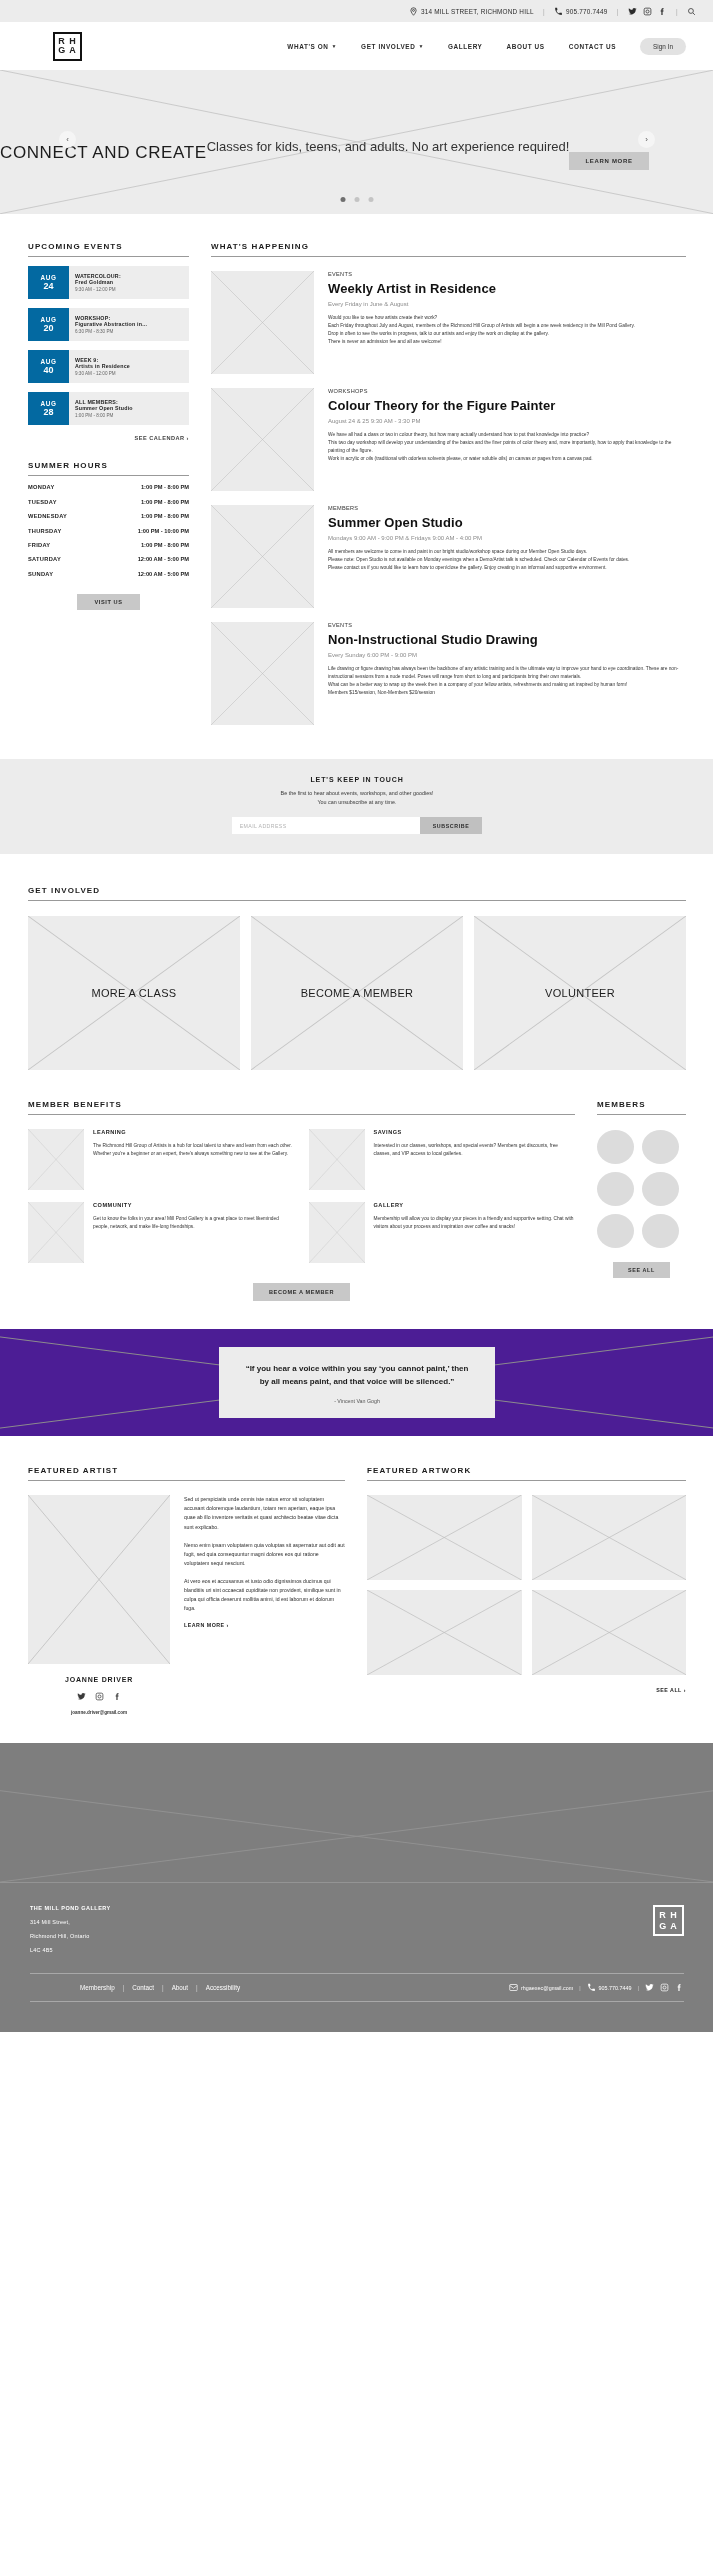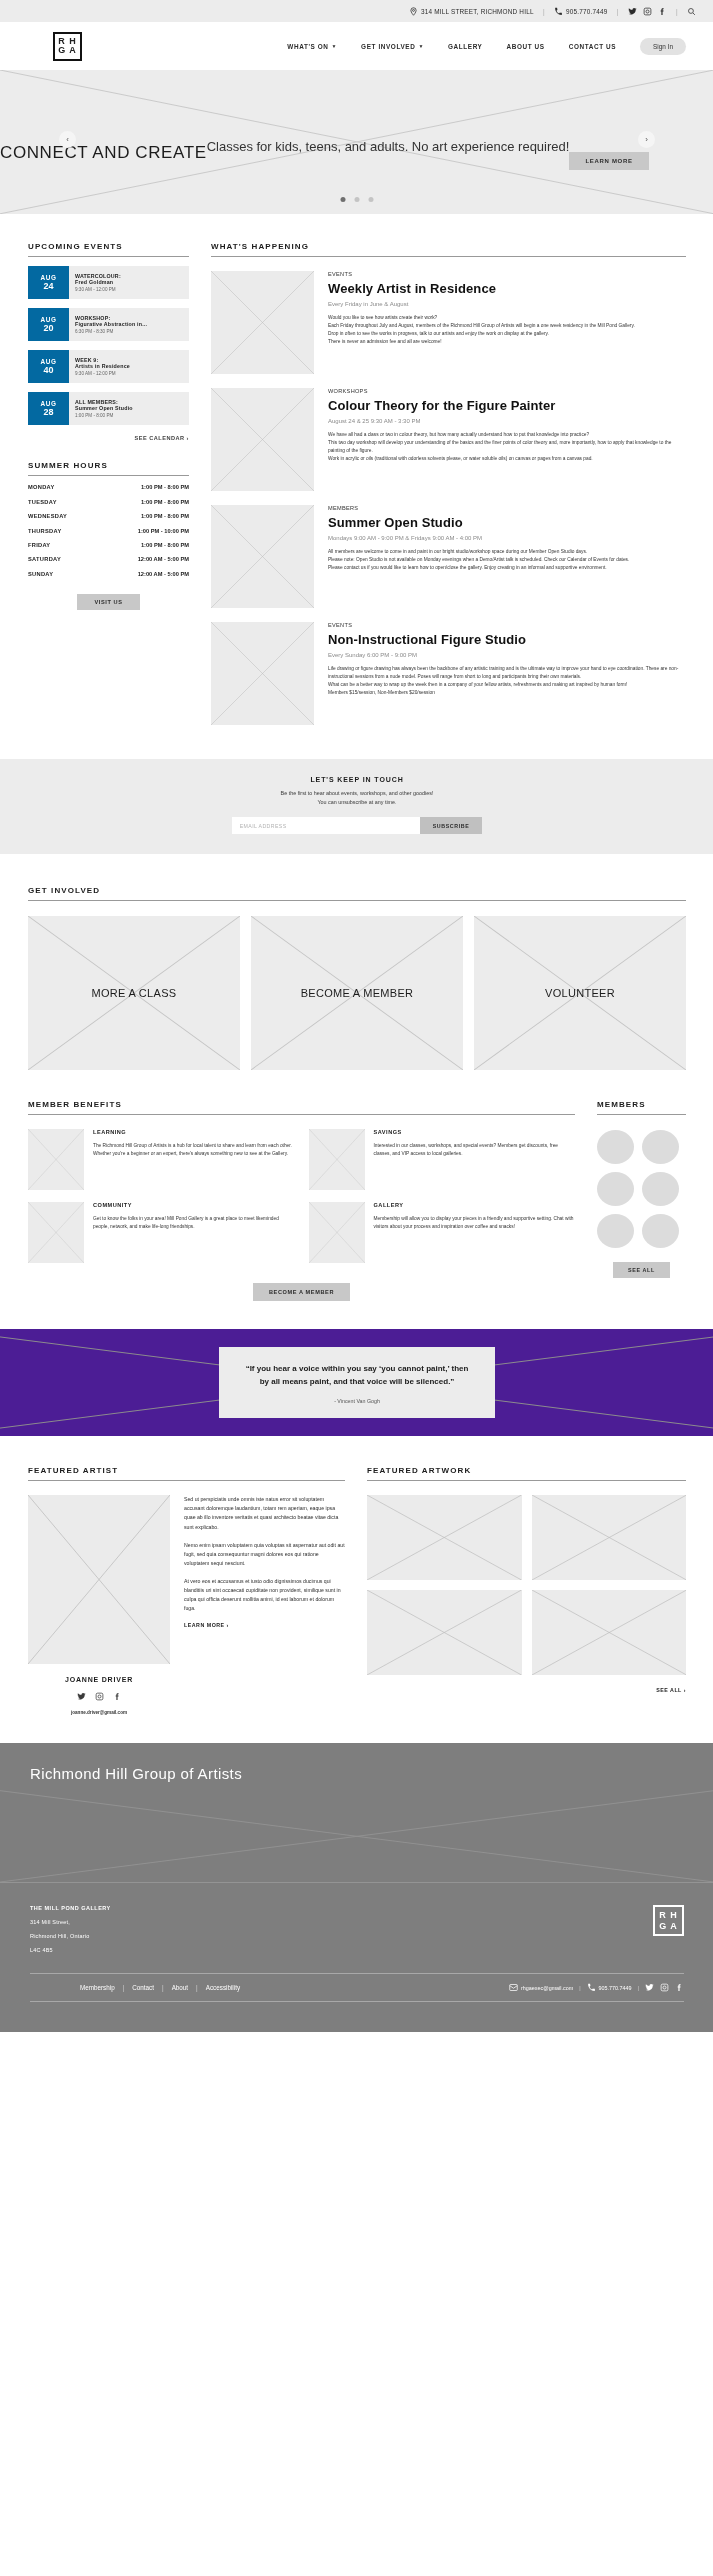--- a/index.html
+++ b/index.html
@@ -617,21 +617,21 @@
 
       <div class="hap">
         <div class="ph">
           <svg viewBox="0 0 100 100" preserveAspectRatio="none">
               <line x1="0" y1="0" x2="100" y2="100" stroke="#bdbdbd" stroke-width=".5"></line>
               <line x1="100" y1="0" x2="0" y2="100" stroke="#bdbdbd" stroke-width=".5"></line>
             </svg>
         </div>
         <div>
           <div class="hap-cat">EVENTS</div>
-          <div class="hap-title">Non-Instructional Figure Studio</div>
+          <div class="hap-title">Non-Instructional Studio Drawing</div>
           <div class="hap-when">Every Sunday 6:00 PM - 9:00 PM</div>
           <div class="hap-desc" style="white-space:pre-line">Life drawing or figure drawing has always been the backbone of any artistic training and  is the ultimate way to improve your hand to eye coordination. These are non-instructional sessions from a nude model. Poses will range from short to long and participants bring their own materials.
 What can be a better way to wrap up the week then in a company of your fellow artists, refreshments and making art inspired by human form!
 Members $15/session, Non-Members $20/session</div>
         </div>
       </div>
     </div>
 
   </div>
 </div>
@@ -830,21 +830,20 @@
     </div>
 
   </section>
 </div>
 
 <section class="mapband">
   <svg viewBox="0 0 720 140" preserveAspectRatio="none">
     <line x1="0" y1="48" x2="720" y2="140" stroke="#919191" stroke-width="1"></line>
     <line x1="720" y1="48" x2="0" y2="140" stroke="#919191" stroke-width="1"></line>
   </svg>
-  <div class="mtitle">Richmond Hill Group of Artists</div>
 </section>
 
 <footer class="footer">
   <div class="f-top">
     <div class="f-addr">
       <div class="strong">THE MILL POND GALLERY</div>
       <div>314 Mill Street,</div>
       <div>Richmond Hill, Ontario</div>
       <div>L4C 4B5</div>
     </div>

